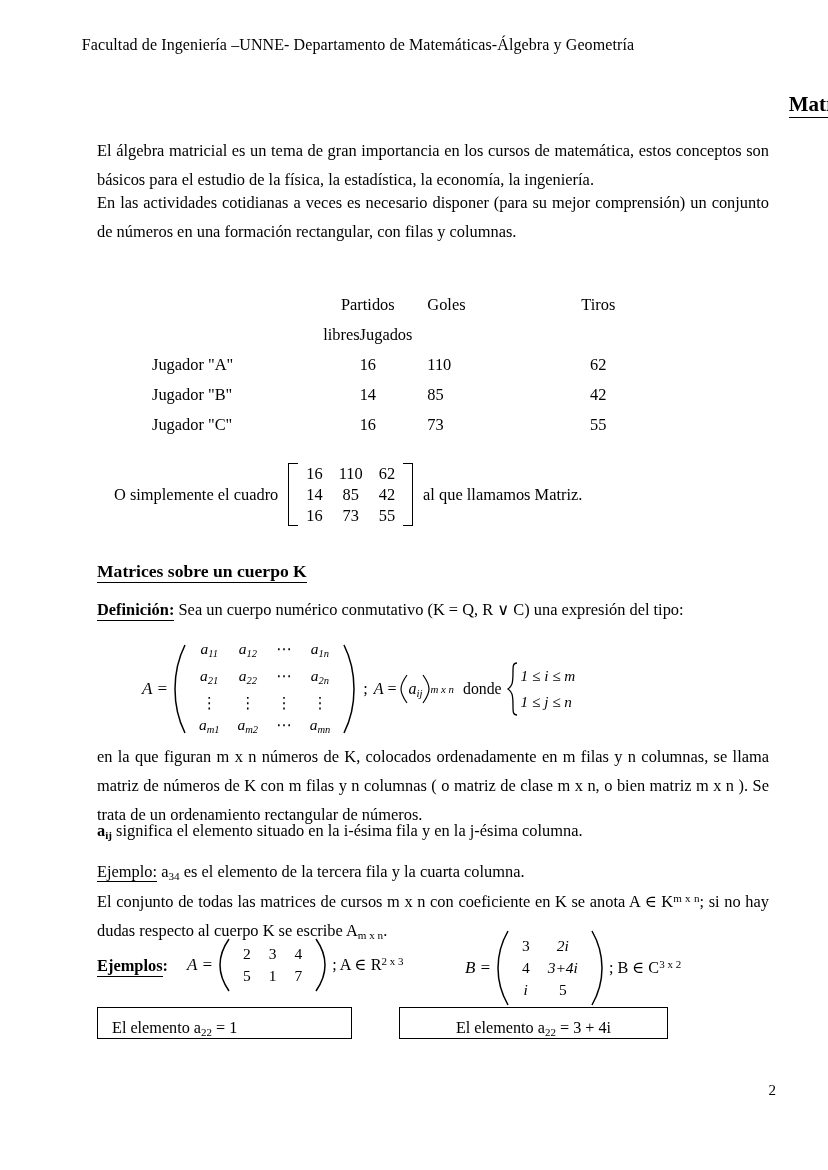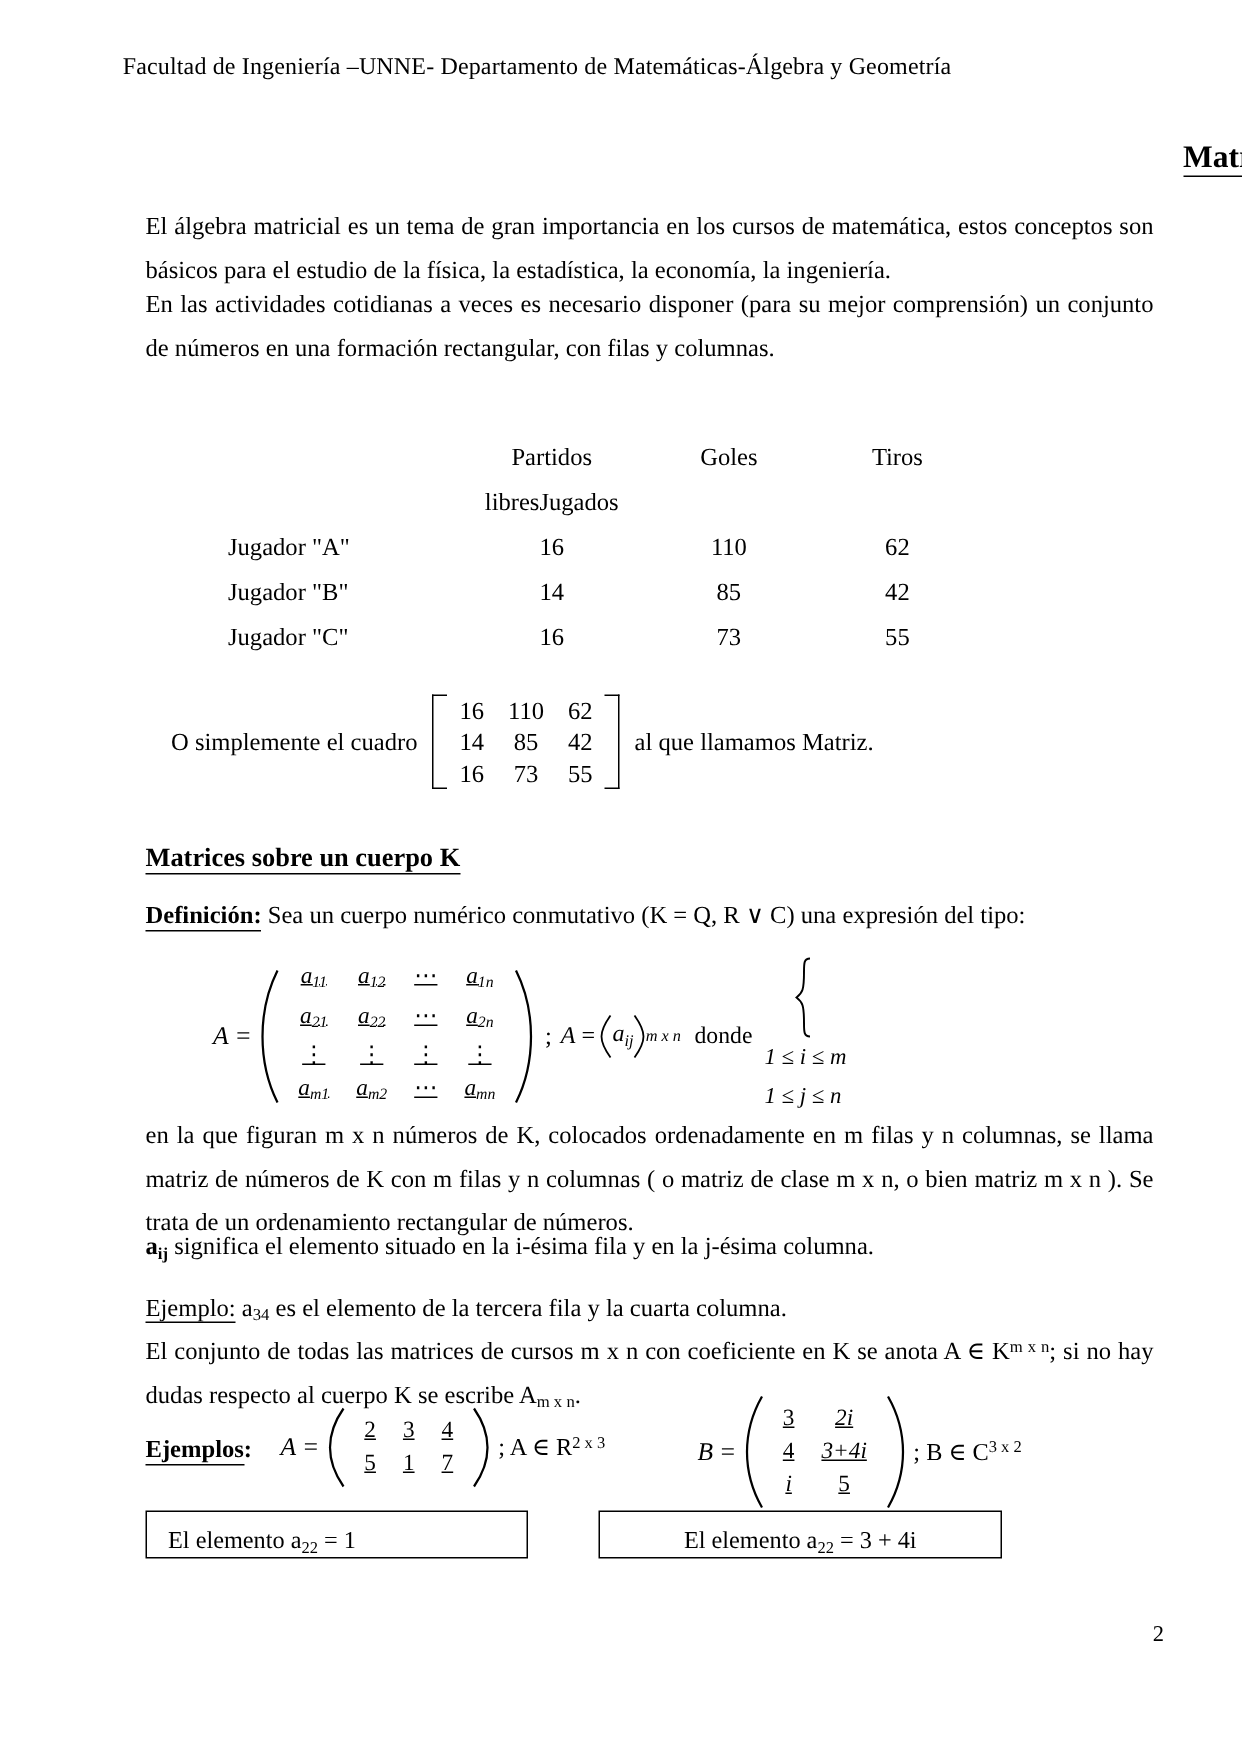--- a/index.html
+++ b/index.html
@@ -85,21 +85,21 @@
     width: 500px;
     margin-left: 55px;
   }
   .stats td {
     padding: 0;
     height: 30px;
     vertical-align: top;
   }
   .st-name  { width: 160px; text-align: left; }
   .st-c1    { width: 120px; text-align: center; }
-  .st-c2    { width: 120px; text-align: center; }
+  .st-c2    { width: 120px; }
   .st-c3    { width: 110px; text-align: center; }
   .st-sub   { text-align: center; padding-left: 12px; }
 
   
   .cuadro-row {
     position: absolute;
     left: 97px;
     top: 463px;
     width: 672px;
     font-size: 16.4px;
@@ -146,21 +146,21 @@
   
   .pmat {
     display: inline-flex;
     align-items: center;
   }
   .pmat svg { display: block; }
   .pmat .pcells {
     display: table;
     padding: 0 4px;
   }
-  .pmat .mrow { display: table-row; text-decoration: underline; }
+  .pmat .mrow { display: table-row; }
   .pmat .mcell {
     display: table-cell;
     text-align: center;
     padding: 1px 9px;
     font-style: italic;
     font-size: 15.5px;
     line-height: 20px;
     white-space: nowrap;
   }
   .pmat .mcell.up { font-style: normal; }
@@ -217,21 +217,20 @@
     display: inline-flex;
     align-items: center;
     font-style: italic;
     font-size: 16px;
   }
   .donde { padding: 0 5px 0 9px; font-size: 15.8px; }
 
   .brace-group {
     display: inline-flex;
     align-items: center;
-    flex-direction: column;
   }
   .brace-lines {
     display: flex;
     flex-direction: column;
     justify-content: center;
     font-size: 15.2px;
     font-style: italic;
     line-height: 26px;
     padding-left: 3px;
   }

